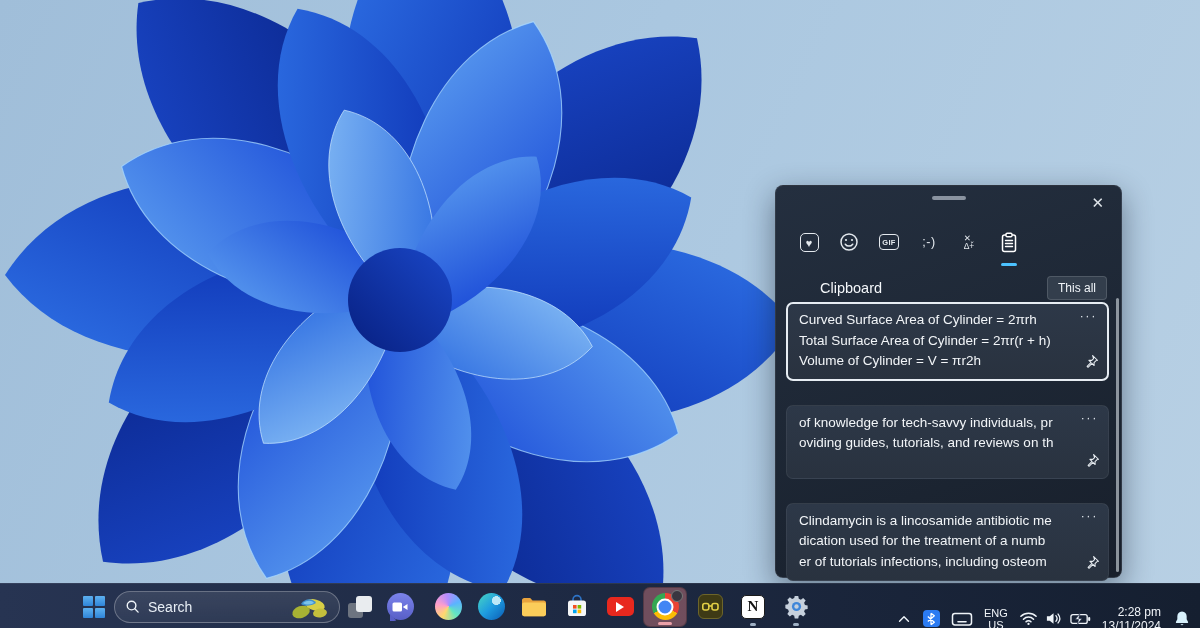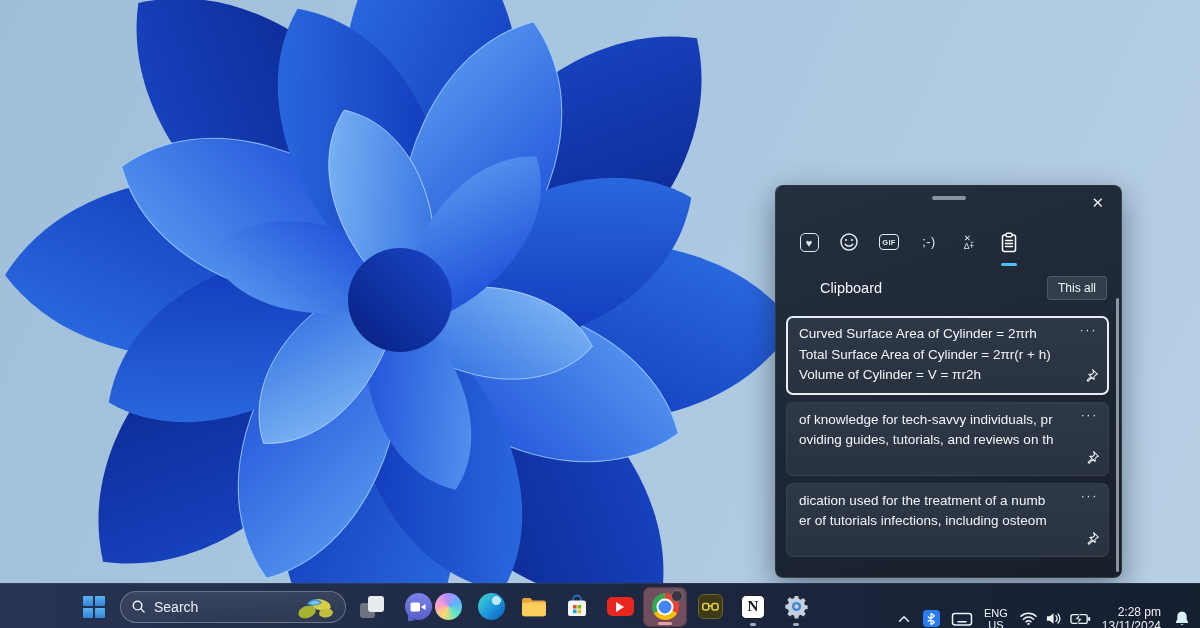--- a/index.html
+++ b/index.html
@@ -12,21 +12,21 @@
   
   .wallpaper { position:absolute; inset:0; background:linear-gradient(115deg,#a0bed9 0%,#aac7e0 45%,#b8d0e4 100%); }
   .wallpaper svg { position:absolute; left:0; top:0; }
 
   
   .taskbar {
     position:absolute; left:0; right:0; bottom:0; height:45px;
     background:linear-gradient(90deg,#273452 0%,#1e2a44 45%,#151f30 100%);
     border-top:1px solid rgba(255,255,255,.07);
   }
-  .tb-left { position:absolute; left:74px; top:0; height:45px; display:flex; align-items:center; gap:6px; }
+  .tb-left { position:absolute; left:74px; top:0; height:45px; display:flex; align-items:center; }
   .tb-mid  { position:absolute; left:428px; top:0; height:45px; display:flex; align-items:center; gap:3px; }
   .tb-right{ position:absolute; right:6px; top:0; height:45px; display:flex; align-items:center; gap:7px; }
   .tb-btn { width:40px; height:40px; display:flex; align-items:center; justify-content:center; border-radius:6px; position:relative; }
   .run-dot { position:absolute; bottom:1px; left:50%; transform:translateX(-50%); width:6px; height:3px; border-radius:2px; background:#9fb0c4; }
 
   .start-logo { display:grid; grid-template-columns:10px 10px; grid-template-rows:10px 10px; gap:2px; }
   .start-logo span { background:linear-gradient(180deg,#5db1f0,#2f85d9); border-radius:1px; }
 
   .search-pill {
     width:226px; height:32px; border-radius:16px; display:flex; align-items:center;
@@ -110,21 +110,21 @@
   .heart-box { width:19px; height:19px; border:1.5px solid #e4e9ee; border-radius:5px;
     display:flex; align-items:center; justify-content:center; font-size:11px; padding-top:1px; }
 
   .panel-header { position:absolute; top:90px; left:12px; right:14px; display:flex; align-items:center; justify-content:space-between;margin-left:32px; }
   .panel-title { font-size:14.5px; font-weight:400; color:#f4f7fa; }
   .clear-all {
     font-size:12px; color:#f0f4f8; background:#333e4c; border:1px solid rgba(255,255,255,.14);
     border-radius:4px; padding:4px 10px; cursor:default;
   }
 
-  .cards { position:absolute; top:130px; left:10px; right:12px; display:flex; flex-direction:column; gap:7px; }
+  .cards { position:absolute; top:116px; left:10px; right:12px; display:flex; flex-direction:column; gap:24px; }
   .clip-card {
     position:relative; background:linear-gradient(180deg,#2d3848,#29323f);
     border-radius:7px; border:1px solid rgba(255,255,255,.06);
     padding:7px 44px 8px 12px; min-height:74px;
   }
   .clip-card.selected { border:2px solid #e7edf3; padding:6px 43px 7px 11px; }
   .clip-line { font-size:13.5px; line-height:20.5px; color:#f2f5f8; white-space:nowrap; overflow:hidden; }
   .card-more { position:absolute; top:4px; right:10px; font-size:13px; letter-spacing:1.5px; color:#dbe1e8; cursor:default; }
   .card-pin { position:absolute; bottom:6px; right:8px; cursor:default; }
 
@@ -255,20 +255,21 @@
         <div class="clip-line">oviding guides, tutorials, and reviews on th</div>
         <span class="card-more">···</span>
         <span class="card-pin">
           <svg width="15" height="15" viewBox="0 0 16 16">
             <path d="M9.2 1.6 14.4 6.8 12.6 7.3 10.7 9.2 10.8 12.3 8.5 10 4.3 14.2 3.3 13.2 7.5 9 5.2 6.7 8.3 6.8 10.2 4.9 Z" fill="none" stroke="#e8edf2" stroke-width="1.1" stroke-linejoin="round"></path>
           </svg>
         </span>
       </div>
 
       <div class="clip-card">
+        <div class="clip-line">Clindamycin is a lincosamide antibiotic me</div>
         <div class="clip-line">dication used for the treatment of a numb</div>
         <div class="clip-line">er of tutorials infections, including osteom</div>
         <span class="card-more">···</span>
         <span class="card-pin">
           <svg width="15" height="15" viewBox="0 0 16 16">
             <path d="M9.2 1.6 14.4 6.8 12.6 7.3 10.7 9.2 10.8 12.3 8.5 10 4.3 14.2 3.3 13.2 7.5 9 5.2 6.7 8.3 6.8 10.2 4.9 Z" fill="none" stroke="#e8edf2" stroke-width="1.1" stroke-linejoin="round"></path>
           </svg>
         </span>
       </div>
 

